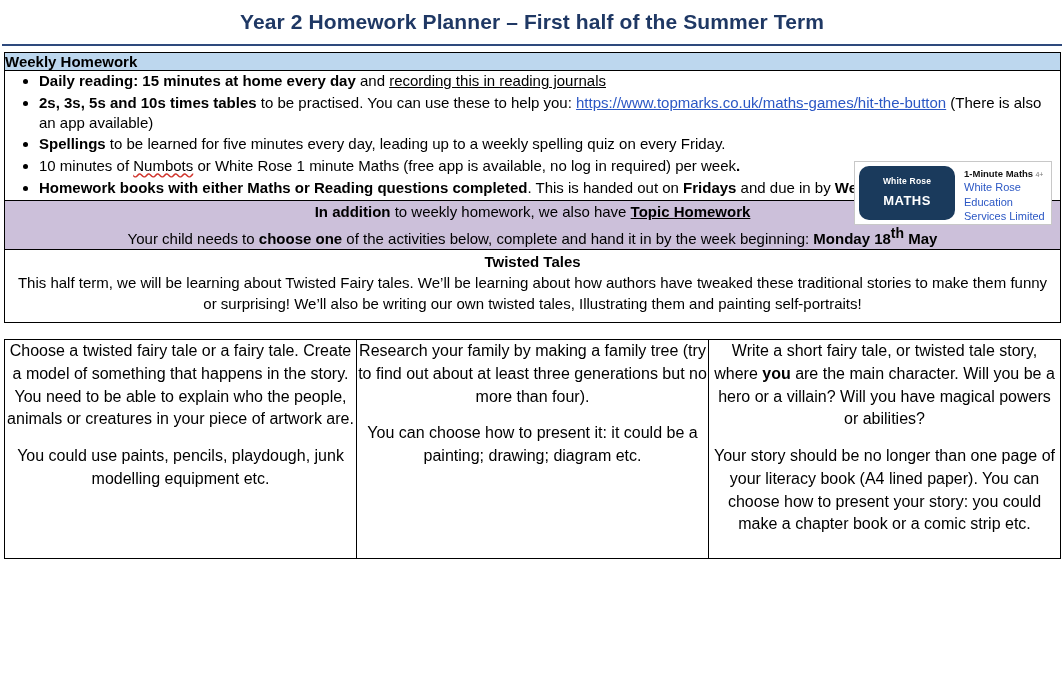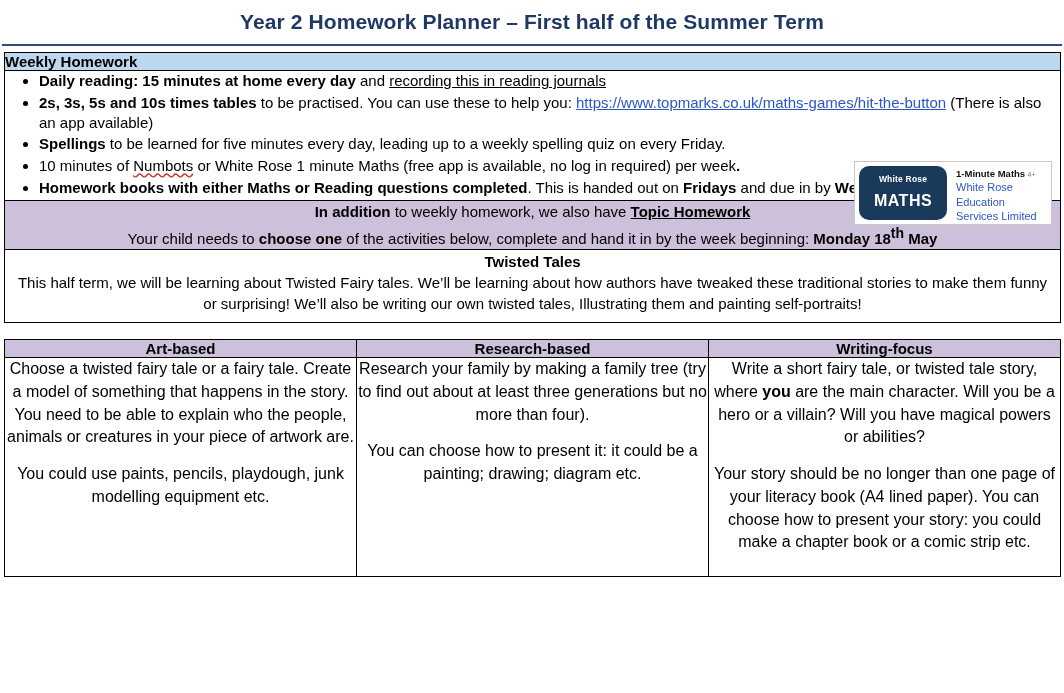--- a/index.html
+++ b/index.html
@@ -82,35 +82,35 @@
     top: 90px;
     width: 196px;
     height: 62px;
     border: 1px solid #c8c8c8;
     background: #ffffff;
     display: flex;
     align-items: stretch;
     overflow: hidden;
   }
   .wr-badge {
-    width: 88px;
+    width: 96px;
     background: #1a3a5c;
     color: #ffffff;
     display: flex;
     flex-direction: column;
     align-items: center;
     justify-content: center;
     font-size: 8px;
     line-height: 1.15;
     font-weight: bold;
     border-radius: 10px;
     margin: 4px;
   }
   .wr-badge .wr-top { font-size: 8.5px; letter-spacing: .2px; }
-  .wr-badge .wr-bot { font-size: 16px; letter-spacing: .5px; margin-top: 7px; }
+  .wr-badge .wr-bot { font-size: 13px; letter-spacing: .5px; margin-top: 7px; }
   .wr-meta {
     flex: 1;
     padding: 6px 5px;
     font-size: 8px;
     color: #444;
     line-height: 1.3;
   }
   .wr-meta .wr-name { font-size: 9.5px; color: #111; font-weight: bold; }
   .wr-meta .wr-pub { color: #2b57c4; font-size: 11px; }
   .wr-meta .wr-sub { font-size: 7px; color: #777; }
@@ -217,25 +217,20 @@
           <div class="topic-hdr">Twisted Tales</div>
           <div class="topic-body">This half term, we will be learning about Twisted Fairy tales. We’ll be learning about how authors have tweaked these traditional stories to make them funny or surprising! We’ll also be writing our own twisted tales, Illustrating them and painting self-portraits!</div>
         </td>
       </tr>
 
       <tr class="spacer-row">
         <td colspan="3" style="border:none"></td>
       </tr>
 
       <tr>
-        <td class="col-hdr">Art-based</td>
-        <td class="col-hdr">Research-based</td>
-        <td class="col-hdr">Writing-focus</td>
-      </tr>
-      <tr>
         <td class="col-body" id="col-body-0">
             <p><span>Choose a twisted fairy tale or a fairy tale. Create a model of something that happens in the story. You need to be able to explain who the people, animals or creatures in your piece of artwork are.</span></p>
             <p><span>You could use paints, pencils, playdough, junk modelling equipment etc.</span></p>
           </td>
         <td class="col-body" id="col-body-1">
             <p><span>Research your family by making a family tree (try to find out about at least three generations but no more than four).</span></p>
             <p><span>You can choose how to present it: it could be a painting; drawing; diagram etc.</span></p>
           </td>
         <td class="col-body" id="col-body-2">
             <p><span>Write a short fairy tale, or twisted tale story, where </span><b>you</b><span> are the main character. Will you be a hero or a villain? Will you have magical powers or abilities?</span></p>

